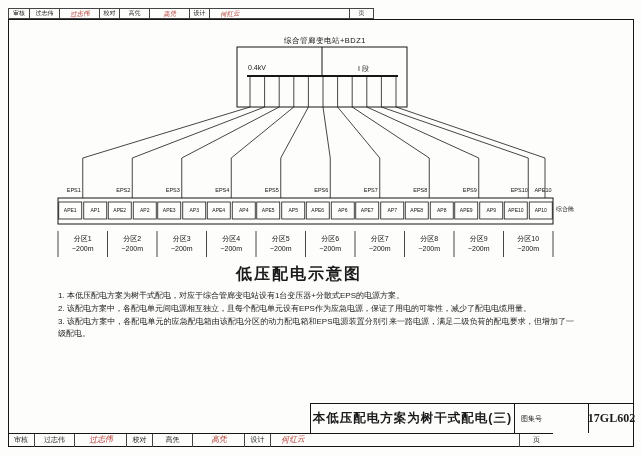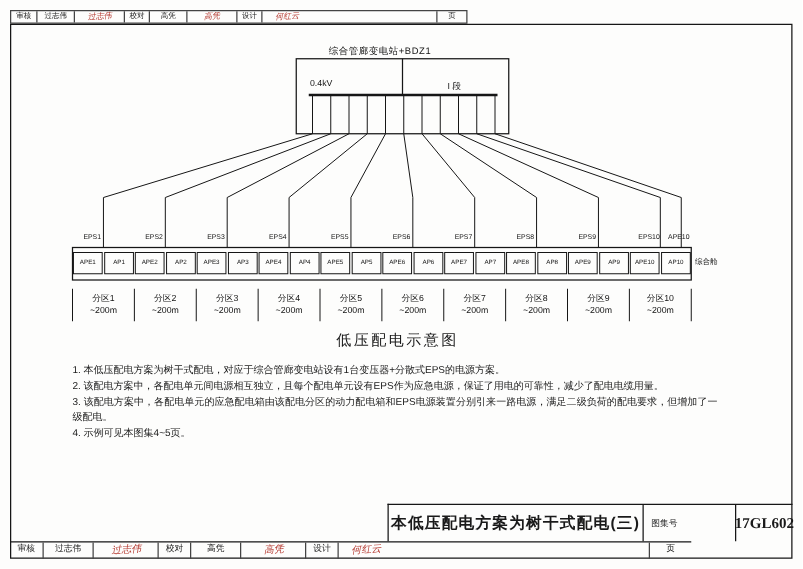--- a/index.html
+++ b/index.html
@@ -20,22 +20,22 @@
   svg.schematic { position:absolute; left:0; top:0; width:642px; height:455px; pointer-events:none; }
 
   
   .dlabel { position:absolute; transform:translateX(-50%); white-space:nowrap; color:#141414; }
   .f55 { font-size:5.5px; }
   .f6  { font-size:6px; }
   .f7  { font-size:7px; }
   .boxlbl { font-size:5px; }
   .lbl-left { transform:none; }
   .substation-label { font-size:7.5px; letter-spacing:0.5px; }
-  .caption { position:absolute; left:318px; top:264px; transform:translateX(-50%);
-    font-size:12px; font-weight:normal; letter-spacing:2px; white-space:nowrap; }
+  .caption { position:absolute; left:299px; top:264px; transform:translateX(-50%);
+    font-size:16px; font-weight:bold; letter-spacing:2px; white-space:nowrap; }
 
   
   .notes { position:absolute; left:58px; top:290px; width:516px; font-size:8px; line-height:12.8px; }
   .note-item { text-align:justify; }
 
   
   .titleblock { position:absolute; left:310px; top:403px; width:324px; height:30px;
     border-top:1.2px solid #161616; border-left:1.2px solid #161616; display:flex; }
   .tb-title { flex:1; display:flex; align-items:center; justify-content:center;
     font-size:12.5px; font-weight:bold; letter-spacing:1px; white-space:nowrap; }
@@ -150,21 +150,21 @@
           <rect x="529.25" y="202" width="23" height="17" stroke-width="0.8"></rect>
           <line x1="503.5" y1="231" x2="503.5" y2="257" stroke-width="0.8"></line>
           <line x1="553" y1="231" x2="553" y2="257" stroke-width="0.8"></line>
           <line x1="396" y1="76" x2="396" y2="107" stroke-width="0.8"></line>
           <line x1="396" y1="107" x2="545" y2="158" stroke-width="0.8"></line>
           <line x1="545" y1="158" x2="545" y2="198" stroke-width="0.8"></line>
         </g>
     </g>
   </svg>
 
-  <div class="dlabel substation-label" style="left:304px; top:36px;text-align:right;">综合管廊变电站+BDZ1</div>
+  <div class="dlabel substation-label" style="left:325px; top:36px;text-align:right;">综合管廊变电站+BDZ1</div>
   <div class="dlabel f7 lbl-left" style="left:248px; top:64px;">0.4kV</div>
   <div class="dlabel f7 lbl-left" style="left:358px; top:64px;">I 段</div>
   <div class="dlabel f6 lbl-left" style="left:556px; top:205px;">综合舱</div>
   <div class="dlabel f55" style="left:543px; top:187px;">APE10</div>
   <div id="zone-labels">
       <div class="dlabel f55" style="left: 73.75px; top: 187px;">EPS1</div>
       <div class="dlabel boxlbl" style="left: 70.25px; top: 207px;">APE1</div>
       <div class="dlabel boxlbl" style="left: 95.25px; top: 207px;">AP1</div>
       <div class="dlabel f7" style="left: 82.75px; top: 234px;">分区1</div>
       <div class="dlabel f7" style="left: 82.75px; top: 245px;">~200m</div>
@@ -214,21 +214,20 @@
       <div class="dlabel f7" style="left: 528.25px; top: 234px;">分区10</div>
       <div class="dlabel f7" style="left: 528.25px; top: 245px;">~200m</div>
     </div>
   <div class="caption">低压配电示意图</div>
 
   <div class="notes">
     <div id="notes-items">
         <div class="note-item">1. 本低压配电方案为树干式配电，对应于综合管廊变电站设有1台变压器+分散式EPS的电源方案。</div>
         <div class="note-item">2. 该配电方案中，各配电单元间电源相互独立，且每个配电单元设有EPS作为应急电源，保证了用电的可靠性，减少了配电电缆用量。</div>
         <div class="note-item">3. 该配电方案中，各配电单元的应急配电箱由该配电分区的动力配电箱和EPS电源装置分别引来一路电源，满足二级负荷的配电要求，但增加了一级配电。</div>
-        <div class="note-item">4. 示例可见本图集4~5页。</div>
       </div>
   </div>
 
   <div class="titleblock">
     <div class="tb-title">本低压配电方案为树干式配电(三)</div>
     <div class="tb-atlas-label">图集号</div>
     <div class="tb-atlas-no">17GL602</div>
   </div>
   <div class="pageno-cell">2-15</div>
 

